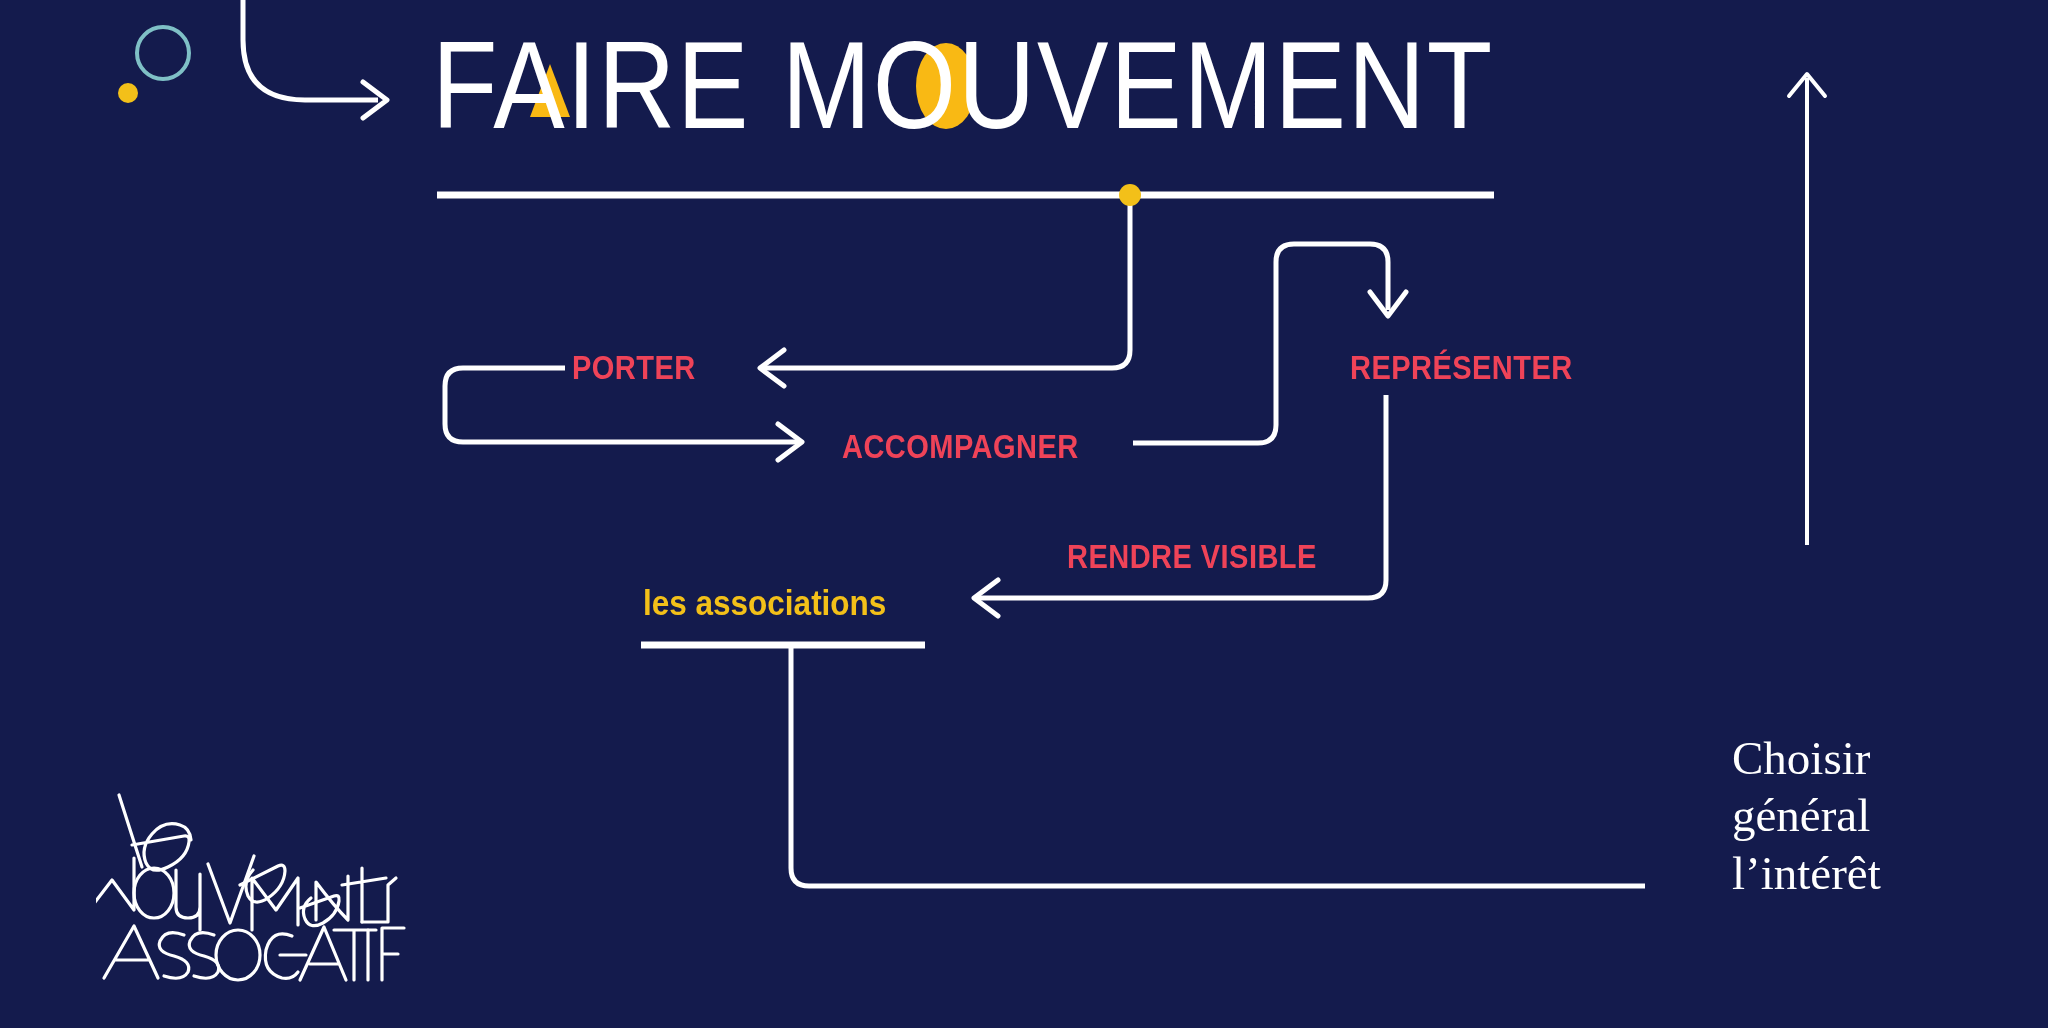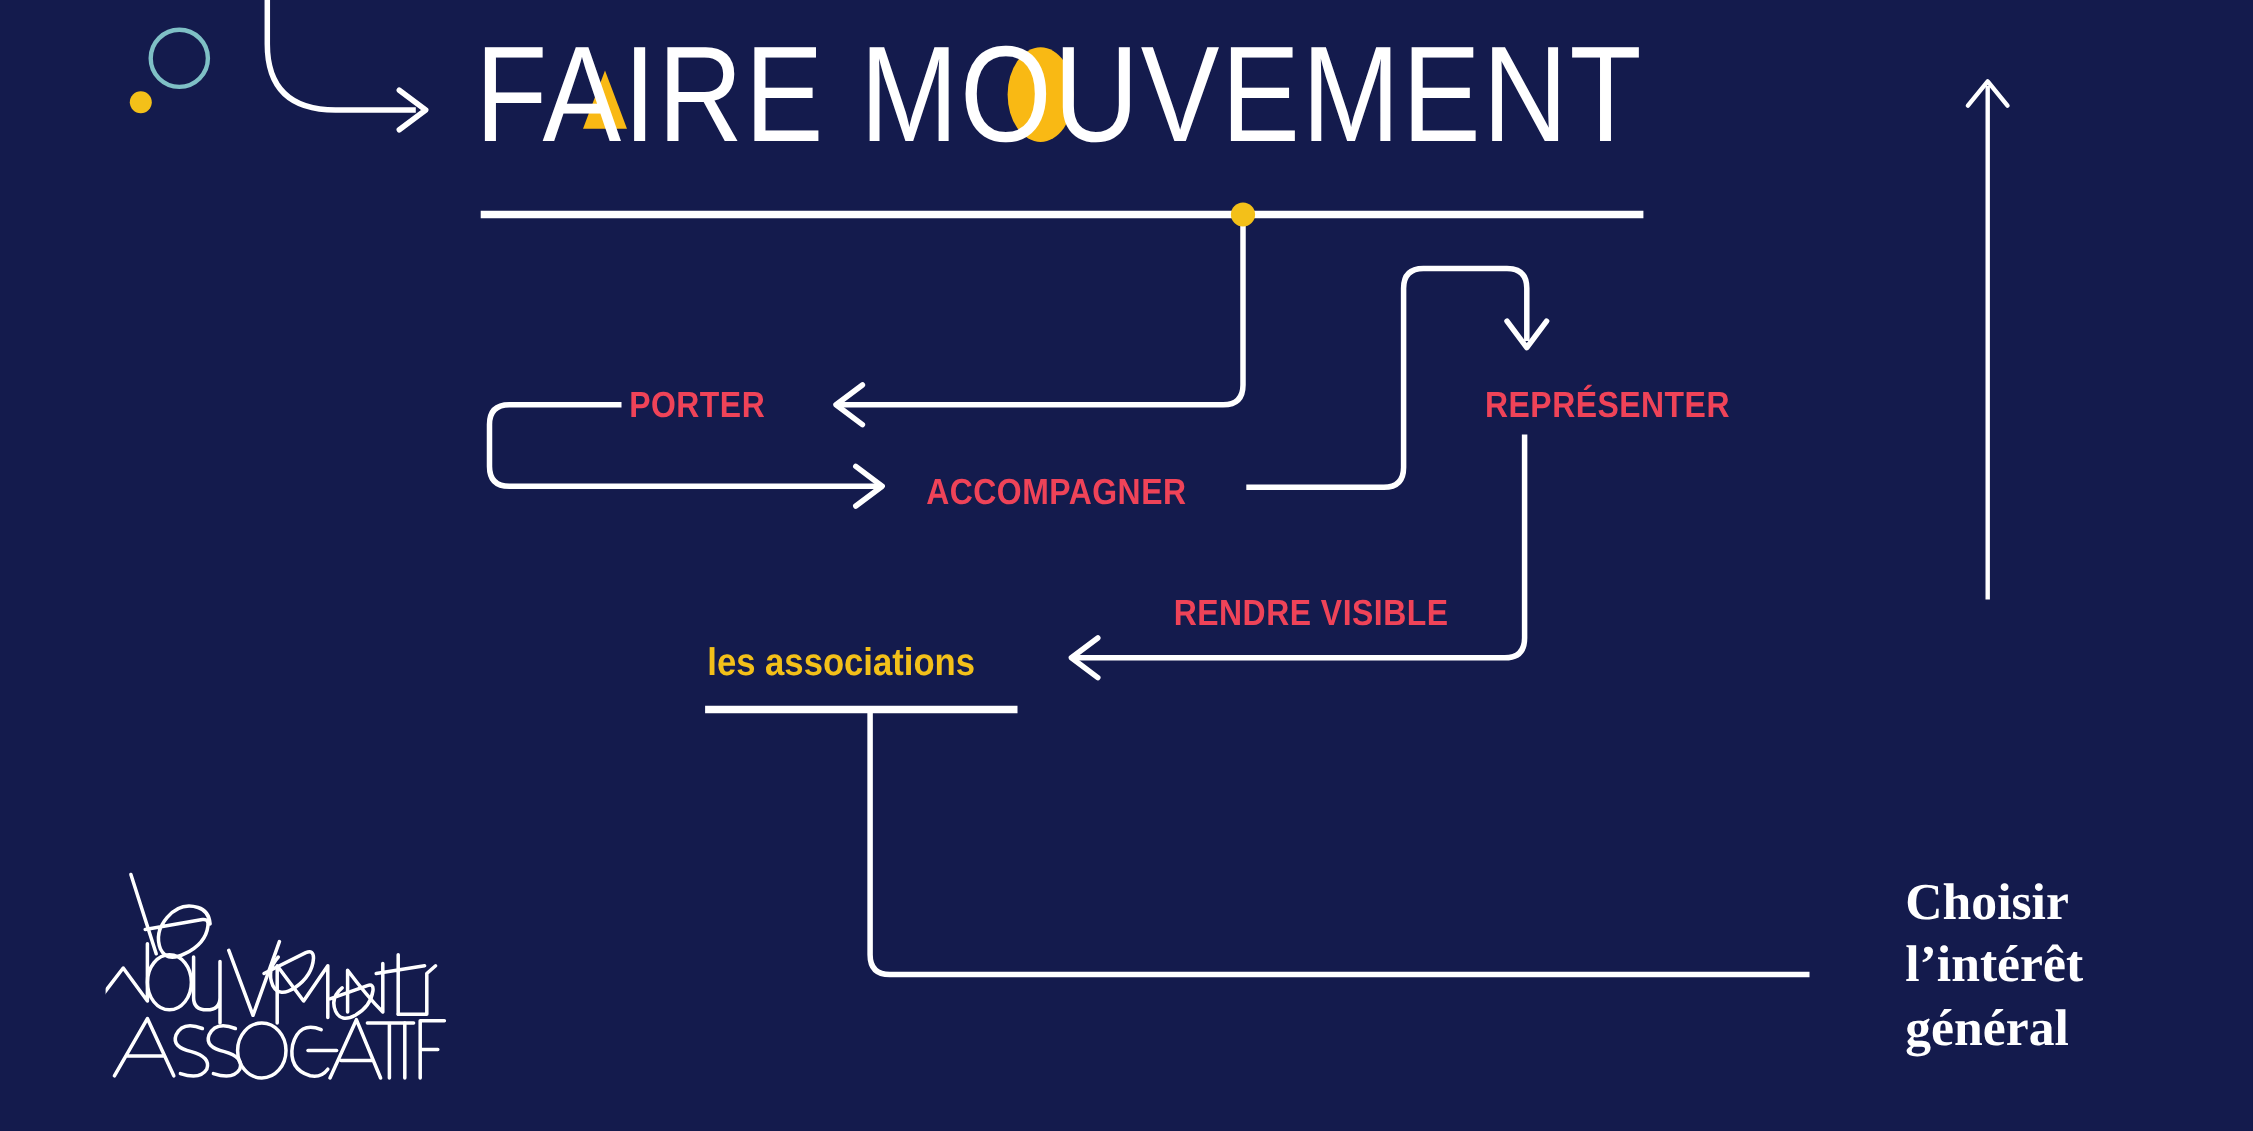--- a/index.html
+++ b/index.html
@@ -39,26 +39,26 @@
     left:643px;top:583px;
     color:#f3c019;
     font-weight:bold;
     font-size:35px;
     transform:scaleX(.9);
     transform-origin:left center;
   }
 
   
   #tagline{
-    position:absolute;left:1732px;top:792px;
+    position:absolute;left:1732px;top:730px;
     color:#ffffff;
     font-family:"Liberation Serif",serif;
     font-size:47px;
     line-height:1.22;
-    font-weight:700;
+    font-weight:400;
   }
   #tagline div{white-space:nowrap;}
 
   
   #logo{position:absolute;left:96px;top:790px;}
 </style>
 </head>
 <body>
 
 <div id="stage">
@@ -111,22 +111,22 @@
   <div class="txt action" id="label-accompagner">ACCOMPAGNER</div>
 
   <div class="txt action" id="label-representer">REPRÉSENTER</div>
 
   <div class="txt action" id="label-rendre-visible">RENDRE VISIBLE</div>
 
   <div class="txt" id="label-associations">les associations</div>
 
   <div id="tagline">
     <div>Choisir</div>
+    <div>général</div>
     <div>l’intérêt</div>
-    <div>général</div>
   </div>
 
   <div id="logo">
     <svg width="310" height="195" viewBox="0 0 310 195" aria-hidden="true" fill="none" stroke="#ffffff" stroke-width="3.2" stroke-linecap="round" stroke-linejoin="round">
 
       <path d="M23,5 L46,77"></path>
       <path d="M36,55 L88,46 Q94,45 93,52 Q91,68 72,77 Q56,85 50,73 Q44,58 56,44 Q68,30 84,35 Q94,38 95,50"></path>
 
       <path d="M-7,72 L-7,120 L16,90 L38,120 L38,68"></path>
       <ellipse cx="58" cy="103" rx="20" ry="25"></ellipse>

